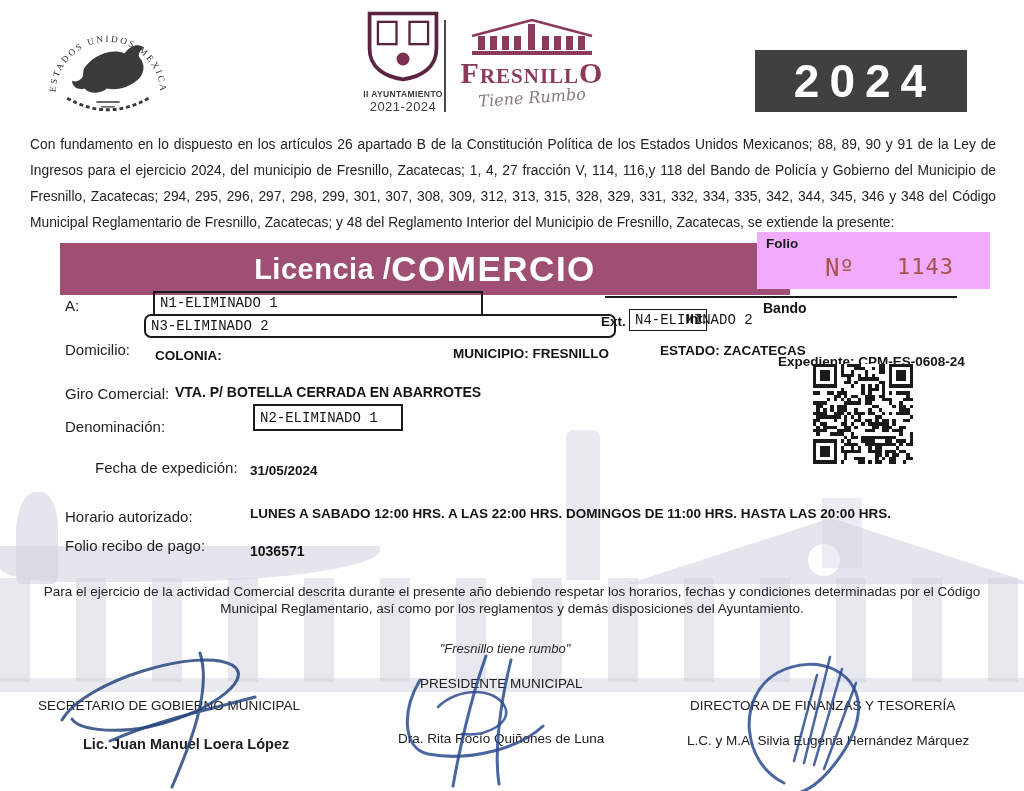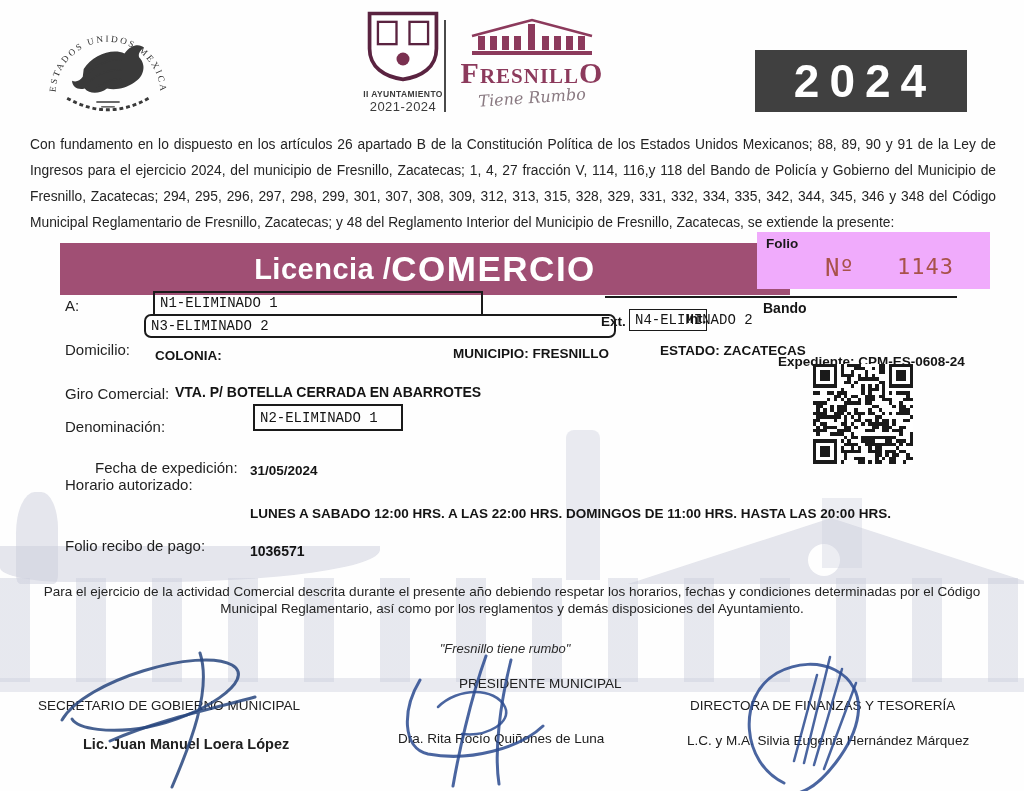--- a/index.html
+++ b/index.html
@@ -481,31 +481,31 @@
       <rect x="23" y="1" width="5" height="5" fill="#ffffff"></rect>
       <rect x="24" y="2" width="3" height="3" fill="#1a1a1a"></rect>
       <rect x="0" y="22" width="7" height="7" fill="#1a1a1a"></rect>
       <rect x="1" y="23" width="5" height="5" fill="#ffffff"></rect>
       <rect x="2" y="24" width="3" height="3" fill="#1a1a1a"></rect>
     </svg>
 
   <div class="abs lab z1" style="left:65px;top:459px;margin-left:30px;">Fecha de expedición:</div>
   <div class="abs bval z1" style="left:250px;top:463px;">31/05/2024</div>
 
-  <div class="abs lab z1" style="left:65px;top:476px;">Horario autorizado:</div>
+  <div class="abs lab z1" style="left:65px;top:508px;">Horario autorizado:</div>
   <div class="abs bval z1" style="left:250px;top:506px;width:740px;">LUNES A SABADO 12:00 HRS. A LAS 22:00 HRS. DOMINGOS DE 11:00 HRS. HASTA LAS 20:00 HRS.</div>
 
   <div class="abs lab z1" style="left:65px;top:537px;">Folio recibo de pago:</div>
   <div class="abs bval z1" style="left:250px;top:543px;font-size:14px;">1036571</div>
 
   <div class="abs footer-par z1">Para el ejercicio de la actividad Comercial descrita durante el presente año debiendo respetar los horarios, fechas y condiciones determinadas por el Código Municipal Reglamentario, así como por los reglamentos y demás disposiciones del Ayuntamiento.</div>
 
   <div class="abs motto z1" style="left:380px;top:641px;width:250px;text-align:center;">"Fresnillo tiene rumbo"</div>
 
-  <div class="abs sig-title z1" style="left:420px;top:676px;margin-left:39px;">PRESIDENTE MUNICIPAL</div>
+  <div class="abs sig-title z1" style="left:420px;top:676px;">PRESIDENTE MUNICIPAL</div>
   <div class="abs sig-title z1" style="left:690px;top:698px;">DIRECTORA DE FINANZAS Y TESORERÍA</div>
   <div class="abs sig-title z1" style="left:38px;top:698px;">SECRETARIO DE GOBIERNO MUNICIPAL</div>
 
   <div class="abs sig-name b z1" style="left:83px;top:736px;">Lic. Juan Manuel Loera  López</div>
   <div class="abs sig-name z1" style="left:398px;top:731px;">Dra. Rita Rocío Quiñones de Luna</div>
   <div class="abs sig-name z1" style="left:687px;top:733px;">L.C. y M.A. Silvia Eugenia Hernández Márquez</div>
 
   <svg class="abs ink" style="left:50px;top:645px;" width="260" height="146" viewBox="0 0 260 146">
     <path d="M12,75 C35,35 150,2 182,20 C208,35 150,72 98,82 C60,89 28,84 22,74" fill="none" stroke="#27457e" stroke-width="3" stroke-linecap="round" opacity=".85"></path>
     <path d="M150,8 C162,45 140,100 122,142 M60,96 C110,74 170,62 205,52" fill="none" stroke="#27457e" stroke-width="3" stroke-linecap="round" opacity=".85"></path>

